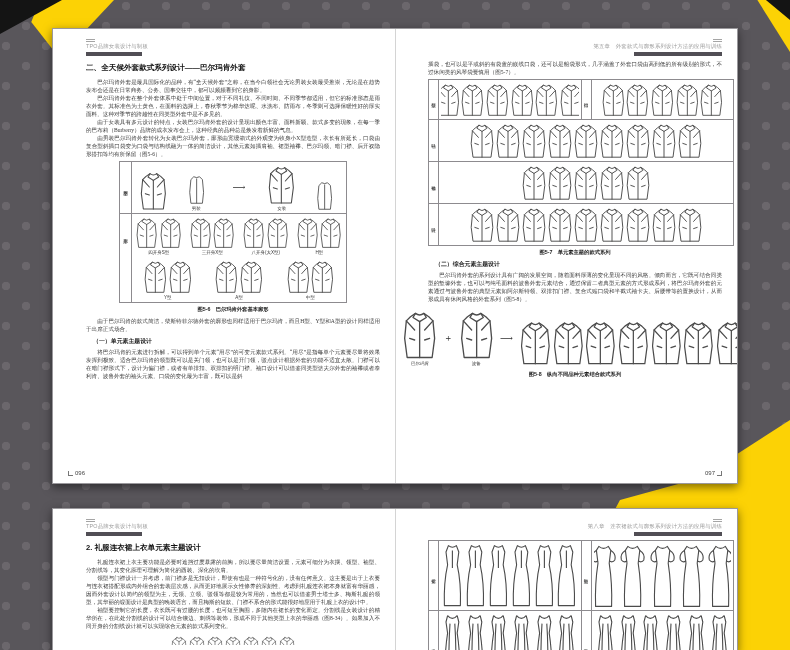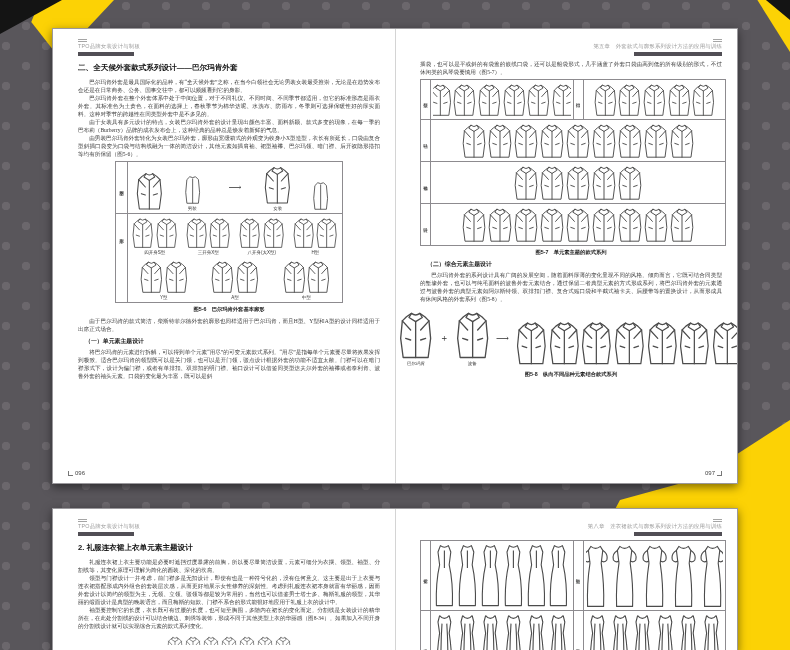--- a/index.html
+++ b/index.html
@@ -21,21 +21,21 @@
     clip-path:polygon(32% 0,100% 0,100% 100%);}
   .sh-black-tr{left:762px;top:0;width:28px;height:20px;background:#141414;
     clip-path:polygon(14% 0,100% 0,100% 100%);}
 
   .spread{position:absolute;background:#ffffff;border:1px solid #9a989c;
     box-shadow:0 3px 9px rgba(0,0,0,.5);overflow:hidden;}
   .spread-top{left:52px;top:28px;width:684px;height:454px;}
   .spread-bottom{left:52px;top:508px;width:684px;height:142px;}
   .spine{position:absolute;left:50%;top:0;bottom:0;width:1px;background:rgba(60,60,60,.22);}
 
-  .page{position:absolute;top:0;height:100%;width:342px;padding:9px 15px 20px 25px;
+  .page{position:absolute;top:0;height:100%;width:342px;padding:9px 15px 20px 33px;
     box-sizing:border-box;}
   .pg-l{left:0;}
   .pg-r{left:342px;}
 
   .ph{display:flex;flex-direction:column;margin-bottom:4px;}
   .ph.right{align-items:flex-end;text-align:right;}
   .orn{width:9px;height:4px;margin-bottom:1px;
     background:repeating-linear-gradient(0deg,#a5a5a5 0 1px,rgba(0,0,0,0) 1px 2px);}
   .ph-title{font-family:"Liberation Sans",sans-serif;font-size:5.4px;color:#9a9a9a;
     letter-spacing:.2px;}

